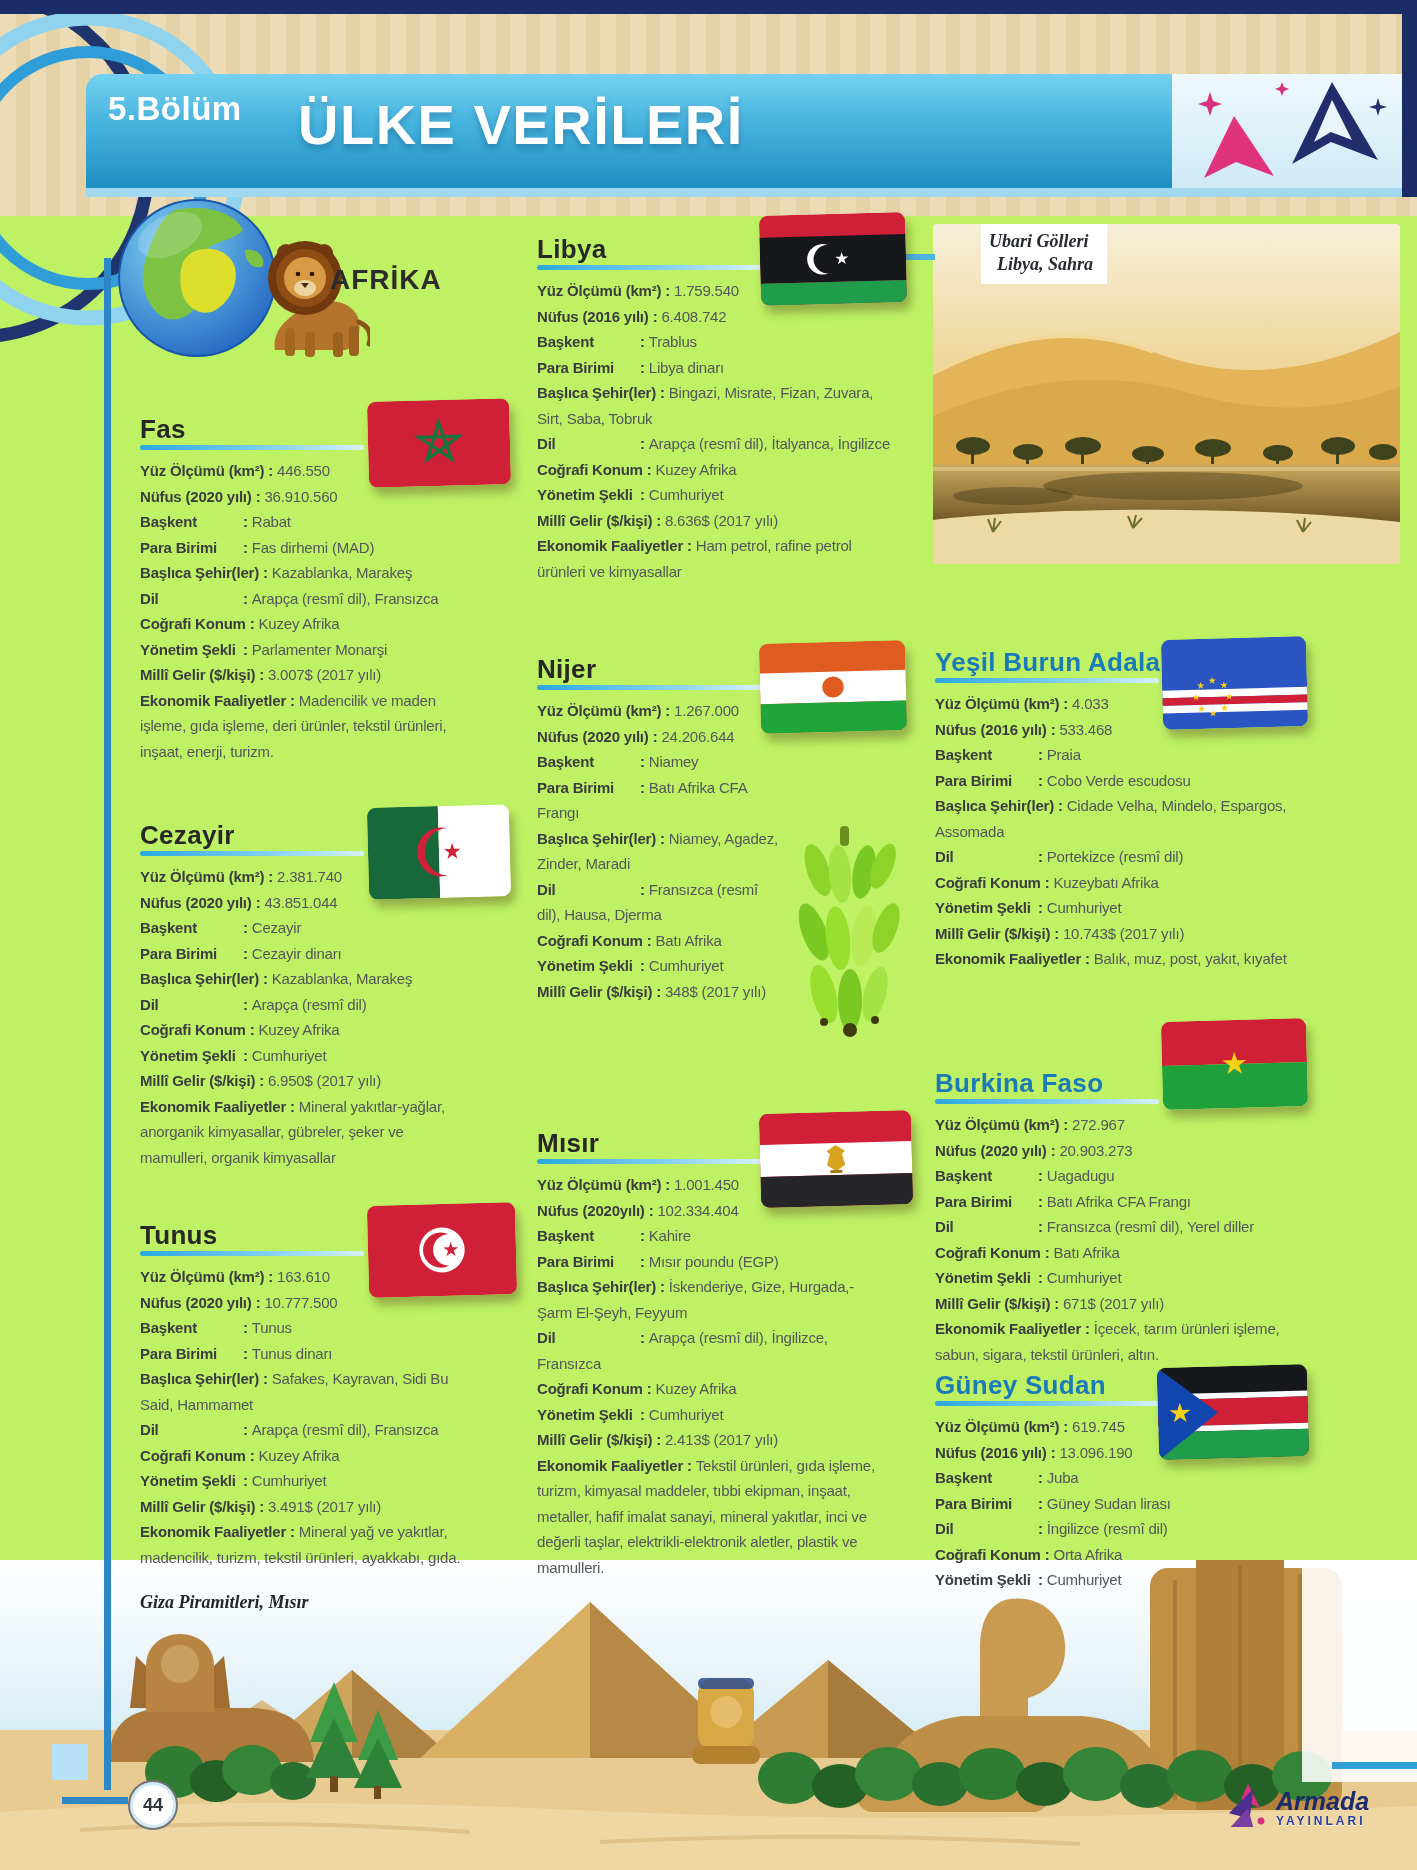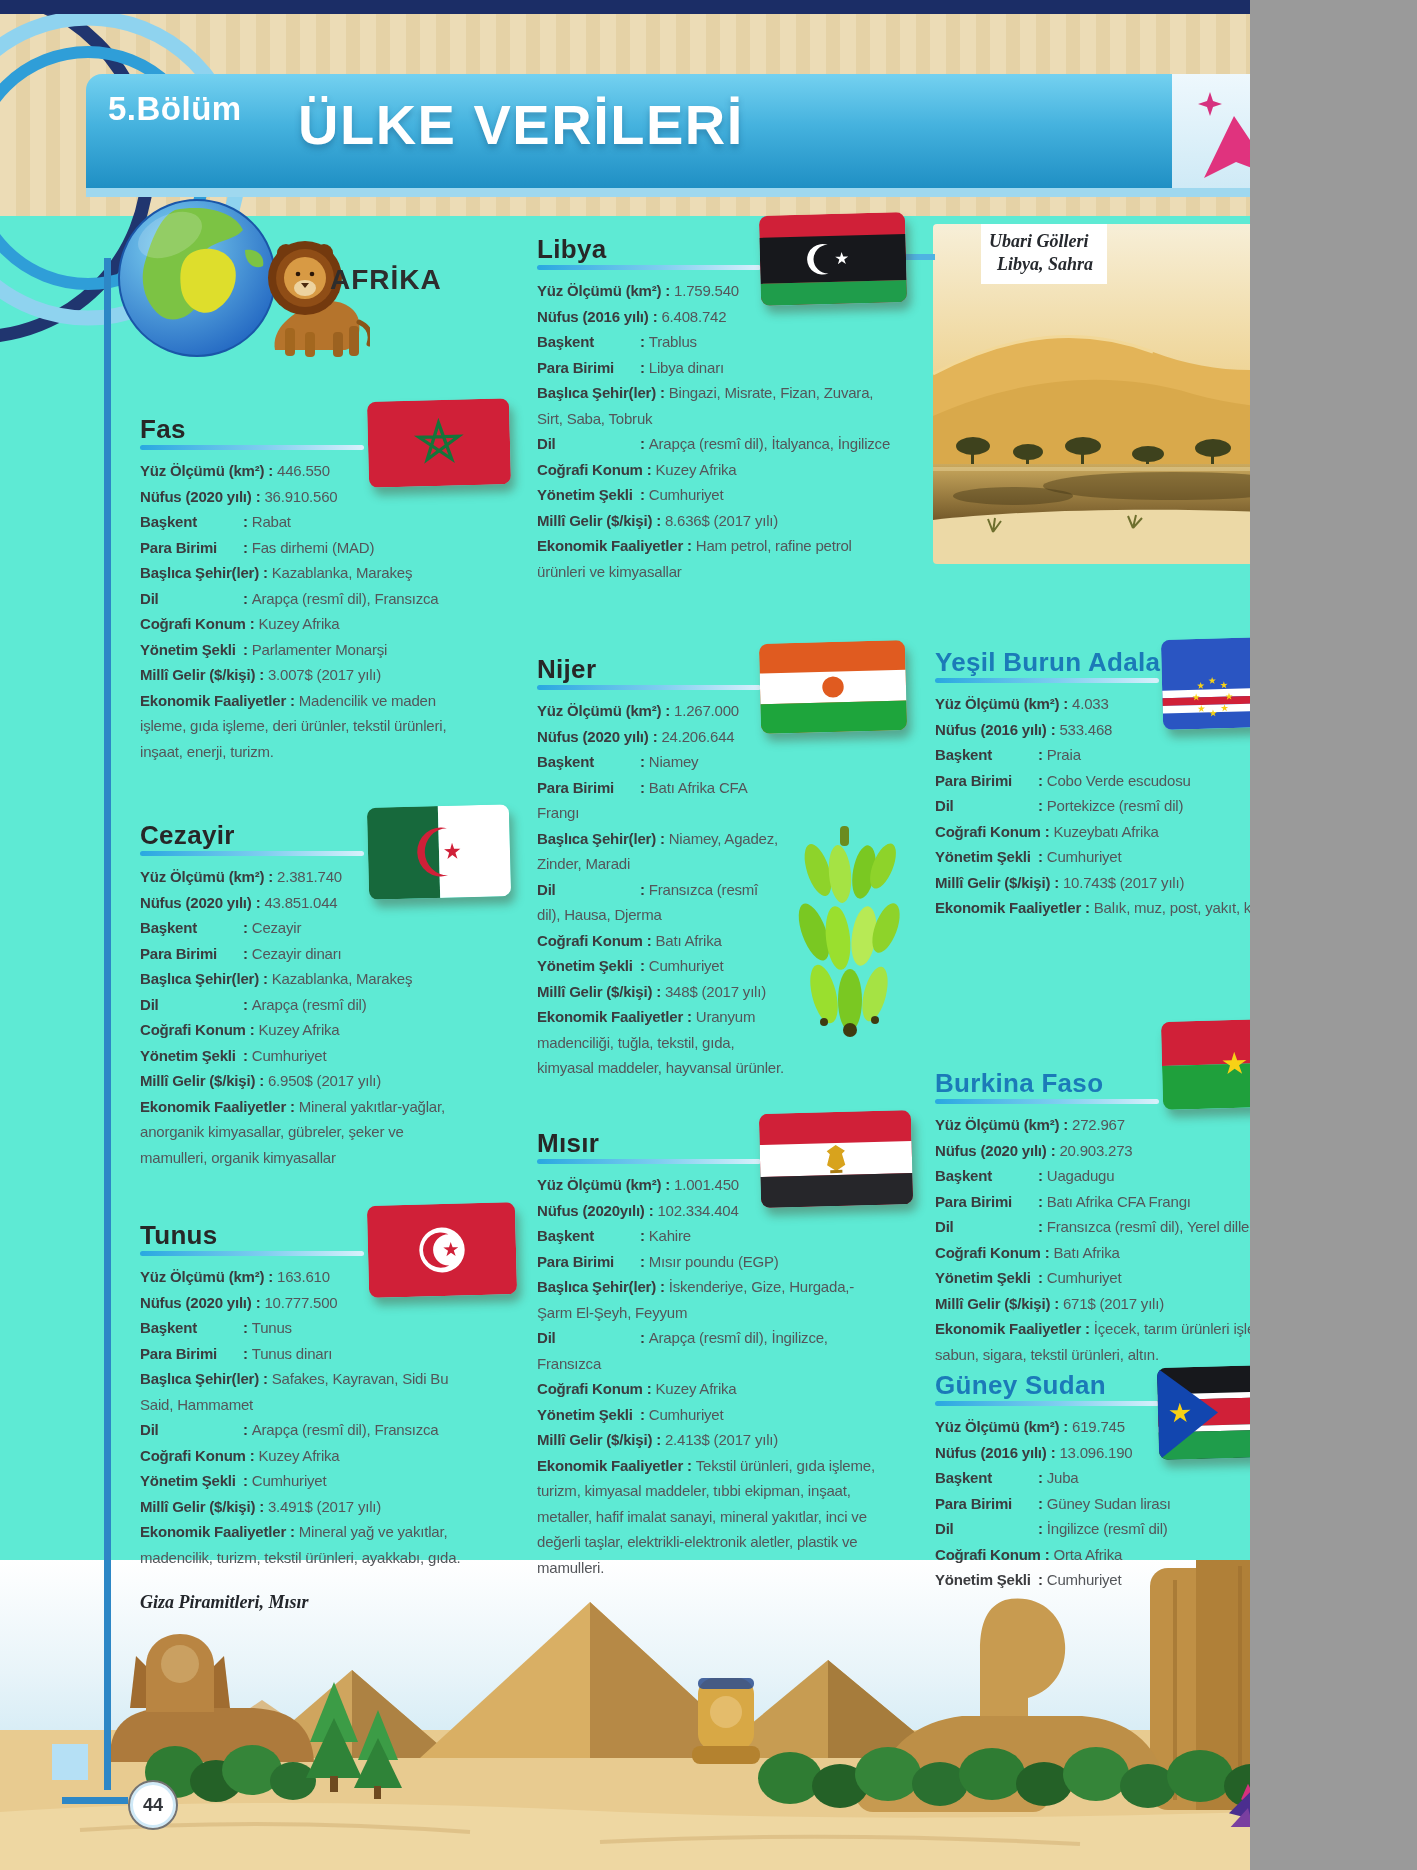--- a/index.html
+++ b/index.html
@@ -1,16 +1,16 @@
 <!DOCTYPE html>
 <html><head>
 <meta charset="utf-8">
 <style>
   html,body{margin:0;padding:0;background:#9a9a9a;}
-  .page{position:relative;width:1250px;height:1870px;background:#5eead4;overflow:hidden;
+  .page{position:relative;width:1417px;height:1870px;background:#bef264;overflow:hidden;
         font-family:"Liberation Sans","DejaVu Sans",sans-serif;}
   
   .topbar{position:absolute;left:0;top:0;width:1417px;height:14px;background:#1b2d66;z-index:5;}
   .right-strip{position:absolute;left:1402px;top:0;width:15px;height:197px;background:#1b2d66;z-index:5;}
   .beige{position:absolute;left:0;top:14px;width:1417px;height:202px;z-index:1;
          background:repeating-linear-gradient(90deg,#ecdcb6 0 16px,#e5d2a6 16px 30px);}
   .headerbar{position:absolute;left:86px;top:74px;width:1086px;height:114px;z-index:3;
              background:linear-gradient(180deg,#74d1f0 0%,#45b2de 45%,#1f8fc4 100%);
              border-top-left-radius:16px;}
   .header-bottom{position:absolute;left:86px;top:188px;width:1316px;height:9px;background:#9fd8ef;z-index:3;}
@@ -357,21 +357,20 @@
     <div class="rows">
           <div class="row"><b class="lab">Yüz Ölçümü (km²)</b><span class="val"><b class="cl">: </b>1.267.000</span></div>
           <div class="row"><b class="lab">Nüfus (2020 yılı)</b><span class="val"><b class="cl">: </b>24.206.644</span></div>
           <div class="row"><b class="lab">Başkent</b><span class="val"><b class="cl">: </b>Niamey</span></div>
           <div class="row"><b class="lab">Para Birimi</b><span class="val"><b class="cl">: </b>Batı Afrika CFA Frangı</span></div>
           <div class="row"><b class="lab">Başlıca Şehir(ler)</b><span class="val"><b class="cl">: </b>Niamey, Agadez, Zinder, Maradi</span></div>
           <div class="row"><b class="lab">Dil</b><span class="val"><b class="cl">: </b>Fransızca (resmî dil), Hausa, Djerma</span></div>
           <div class="row"><b class="lab">Coğrafi Konum</b><span class="val"><b class="cl">: </b>Batı Afrika</span></div>
           <div class="row"><b class="lab">Yönetim Şekli</b><span class="val"><b class="cl">: </b>Cumhuriyet</span></div>
           <div class="row"><b class="lab">Millî Gelir ($/kişi)</b><span class="val"><b class="cl">: </b>348$ (2017 yılı)</span></div>
-          <div class="econ"><b class="elab">Ekonomik Faaliyetler : </b><span class="val">Uranyum madenciliği, tuğla, tekstil, gıda, kimyasal maddeler, hayvansal ürünler.</span></div>
         </div>
   </section>
 
   <section class="country" style="left: 537px; top: 1130px; width: 350px;">
     <h3 class="cname">Mısır</h3>
     <div class="rule"></div>
     <div class="rows">
           <div class="row"><b class="lab">Yüz Ölçümü (km²)</b><span class="val"><b class="cl">: </b>1.001.450</span></div>
           <div class="row"><b class="lab">Nüfus (2020yılı)</b><span class="val"><b class="cl">: </b>102.334.404</span></div>
           <div class="row"><b class="lab">Başkent</b><span class="val"><b class="cl">: </b>Kahire</span></div>
@@ -386,20 +385,21 @@
   </section>
 
   <section class="country blue" style="left: 935px; top: 649px; width: 360px;">
     <h3 class="cname">Yeşil Burun Adaları</h3>
     <div class="rule"></div>
     <div class="rows">
           <div class="row"><b class="lab">Yüz Ölçümü (km²)</b><span class="val"><b class="cl">: </b>4.033</span></div>
           <div class="row"><b class="lab">Nüfus (2016 yılı)</b><span class="val"><b class="cl">: </b>533.468</span></div>
           <div class="row"><b class="lab">Başkent</b><span class="val"><b class="cl">: </b>Praia</span></div>
           <div class="row"><b class="lab">Para Birimi</b><span class="val"><b class="cl">: </b>Cobo Verde escudosu</span></div>
+          <div class="row"><b class="lab">Başlıca Şehir(ler)</b><span class="val"><b class="cl">: </b>Cidade Velha, Mindelo, Espargos, Assomada</span></div>
           <div class="row"><b class="lab">Dil</b><span class="val"><b class="cl">: </b>Portekizce (resmî dil)</span></div>
           <div class="row"><b class="lab">Coğrafi Konum</b><span class="val"><b class="cl">: </b>Kuzeybatı Afrika</span></div>
           <div class="row"><b class="lab">Yönetim Şekli</b><span class="val"><b class="cl">: </b>Cumhuriyet</span></div>
           <div class="row"><b class="lab">Millî Gelir ($/kişi)</b><span class="val"><b class="cl">: </b>10.743$ (2017 yılı)</span></div>
           <div class="econ"><b class="elab">Ekonomik Faaliyetler : </b><span class="val">Balık, muz, post, yakıt, kıyafet</span></div>
         </div>
   </section>
 
   <section class="country blue" style="left: 935px; top: 1030px; width: 360px; margin-top: 40px;">
     <h3 class="cname">Burkina Faso</h3>

